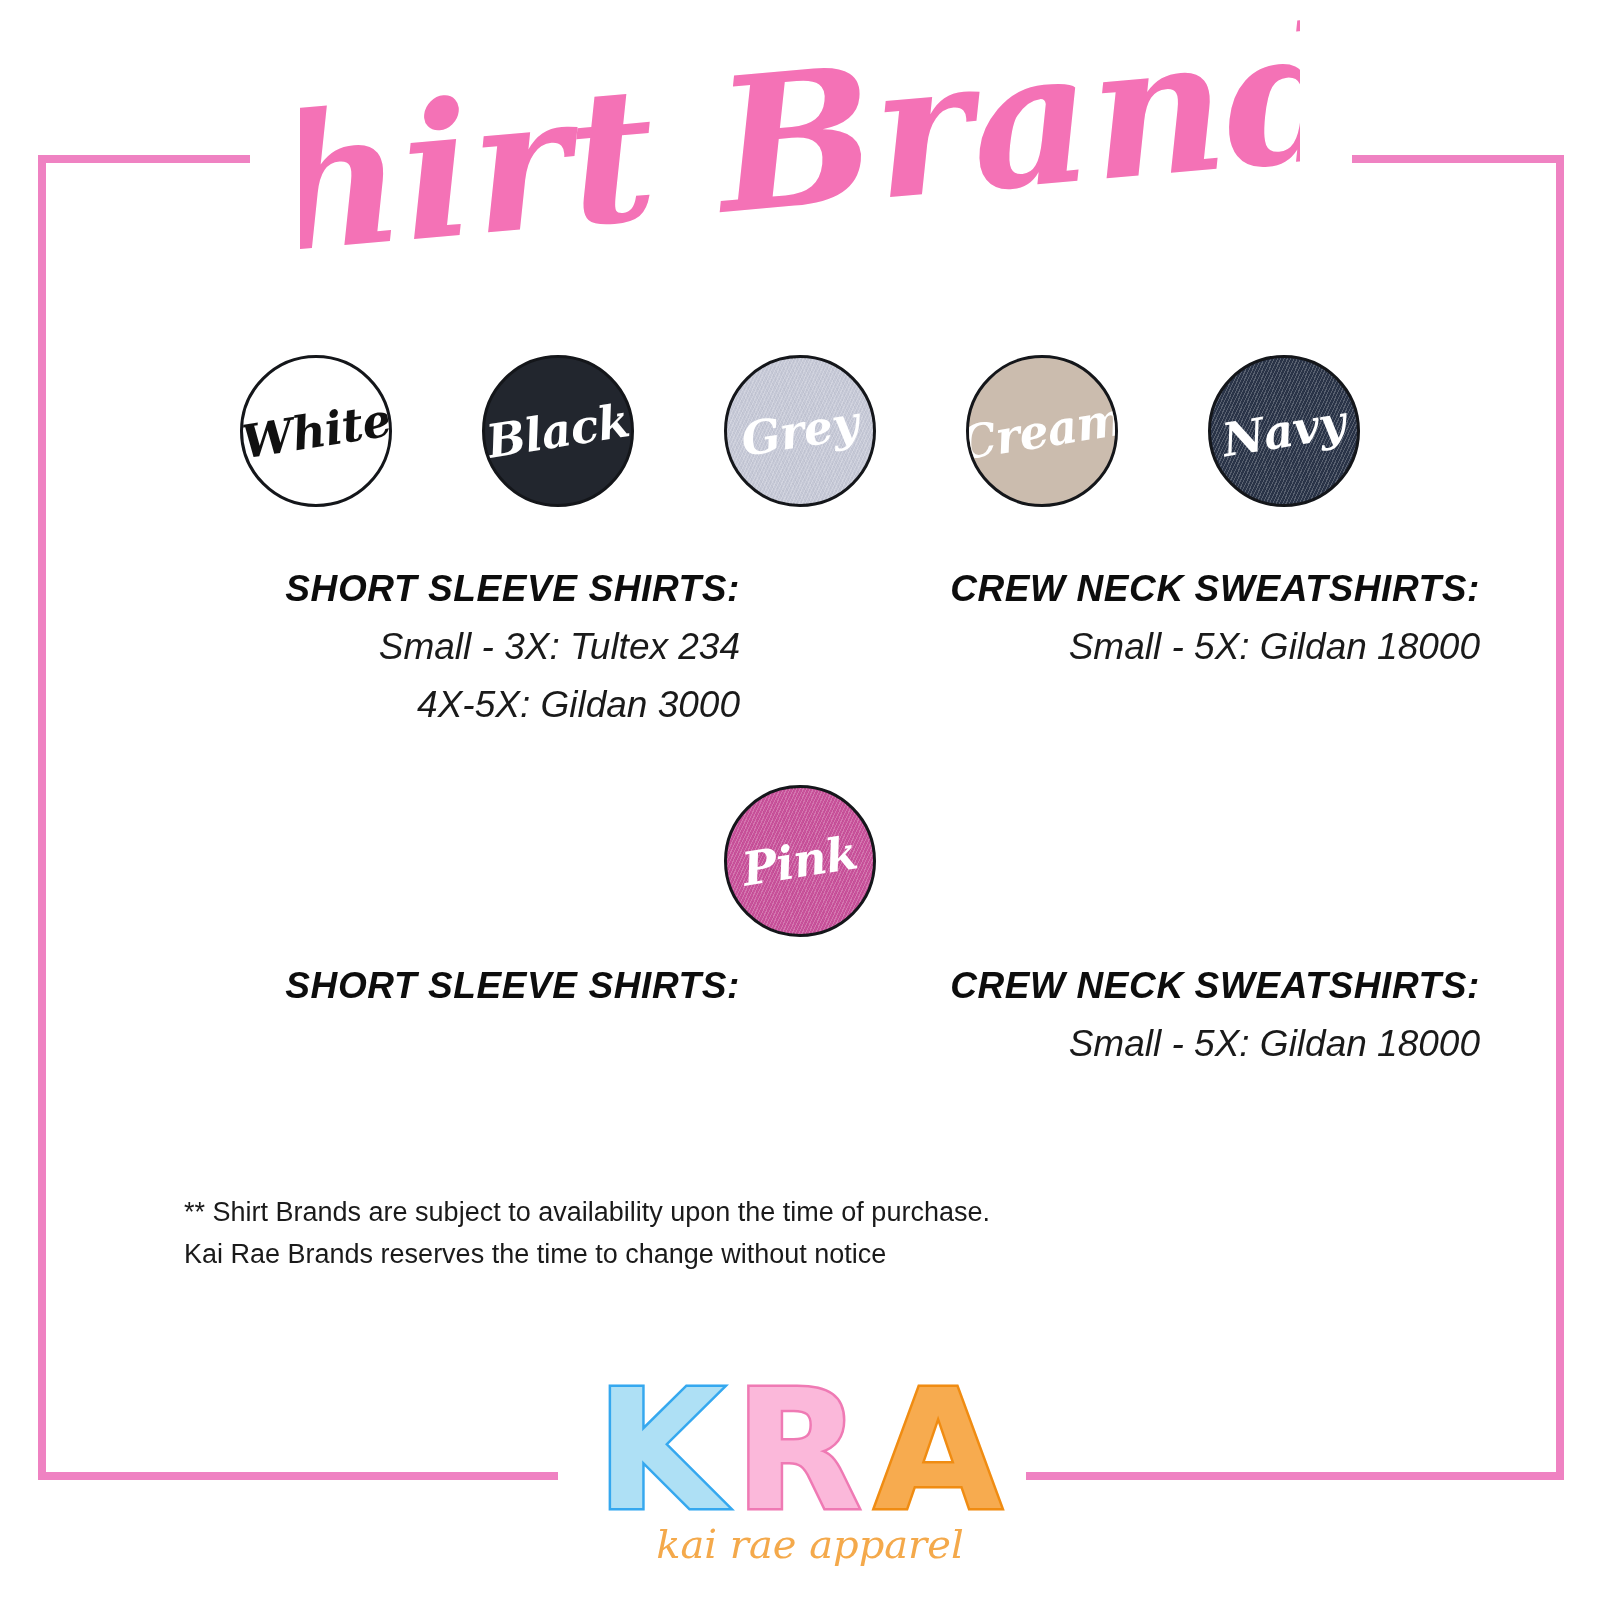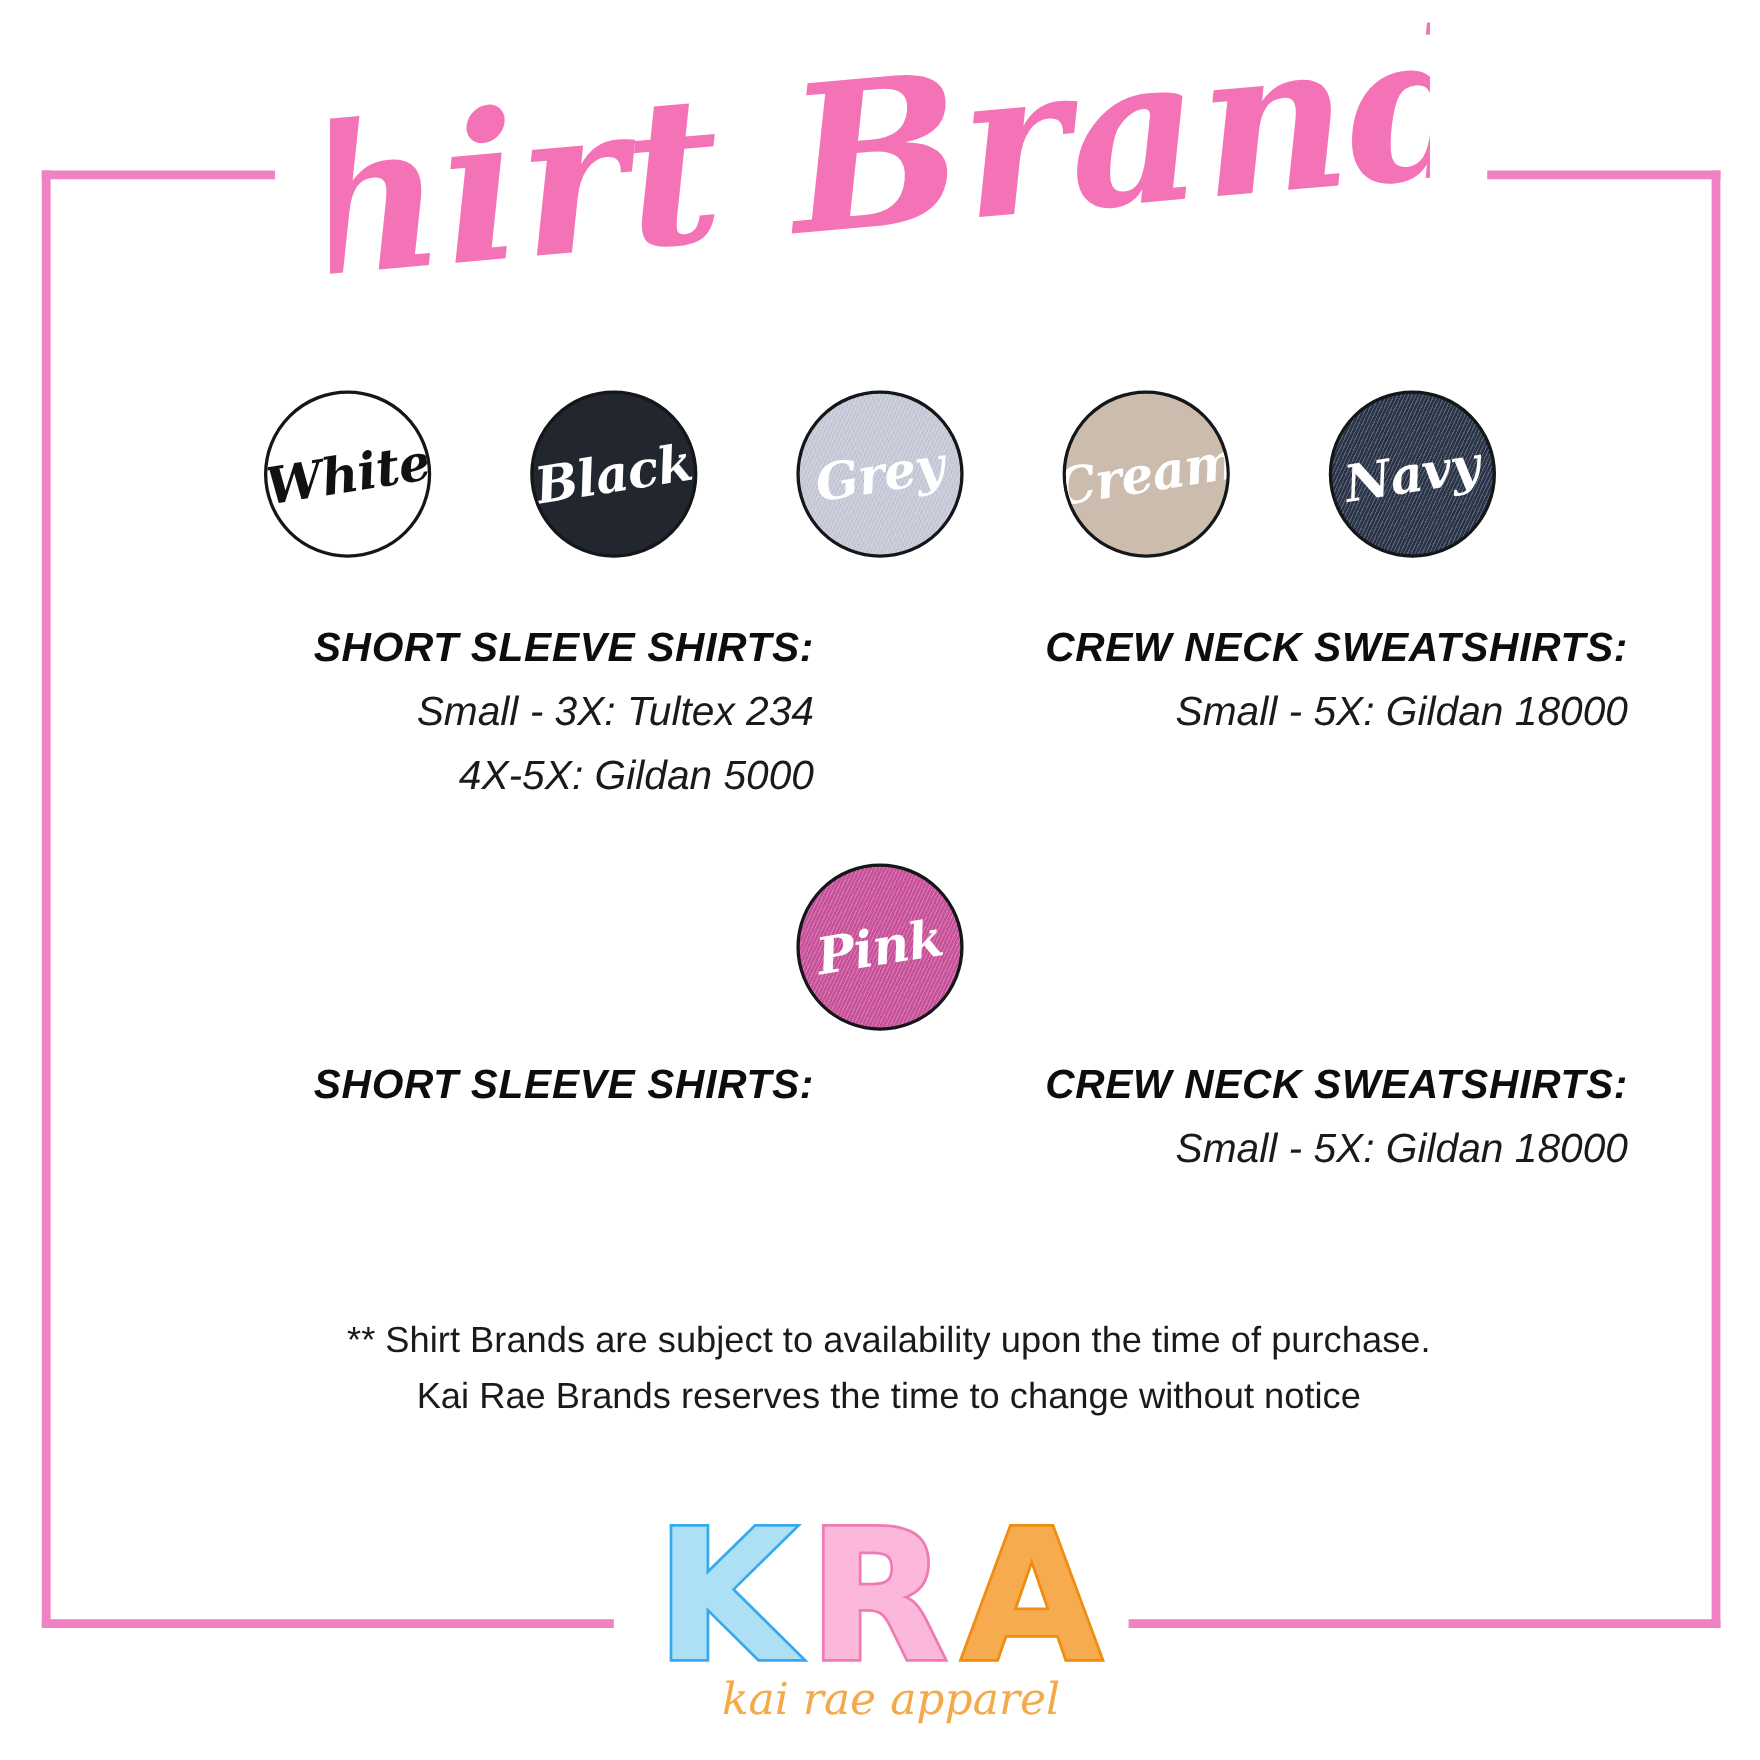--- a/index.html
+++ b/index.html
@@ -125,26 +125,26 @@
   }
 
   .block-ss-1  { left: 120px;  width: 620px; top: 568px; }
   .block-cn-1  { left: 860px;  width: 620px; top: 568px; }
   .block-ss-2  { left: 120px;  width: 620px; top: 965px; }
   .block-cn-2  { left: 860px;  width: 620px; top: 965px; }
 
   
   .disclaimer {
     position: absolute;
-    left: 208px;
+    left: 184px;
     width: 1200px;
     top: 1192px;
-    text-align: center;
-    font-family: "Liberation Sans", sans-serif;
-    font-size: 33px;
+    text-align: left;
+    font-family: "Liberation Sans", sans-serif;
+    font-size: 27px;
     color: #1a1a1a;
     line-height: 1.55;
   }
 
   
   .logo-wrap {
     position: absolute;
     left: 0;
     width: 1600px;
     top: 1368px;
@@ -191,21 +191,21 @@
     </div>
     <div class="swatch" id="sw4" style="background: rgb(42, 52, 72);">
       <span class="heather"></span>
       <span class="swatch-label" style="color: rgb(255, 255, 255);">Navy</span>
     </div>
   </div>
 
   <div class="info-block block-ss-1">
     <div class="info-heading">SHORT SLEEVE SHIRTS:</div>
     <div class="info-line">Small - 3X: Tultex 234</div>
-    <div class="info-line">4X-5X: Gildan 5000</div>
+    <div class="info-line">4X-5X: Gildan 3000</div>
   </div>
 
   <div class="info-block block-cn-1">
     <div class="info-heading">CREW NECK SWEATSHIRTS:</div>
     <div class="info-line">Small - 5X: Gildan 18000</div>
   </div>
 
   <div class="swatch-row swatch-row-mid">
     <div class="swatch" id="sw5" style="background: rgb(200, 81, 154);">
       <span class="heather"></span>

